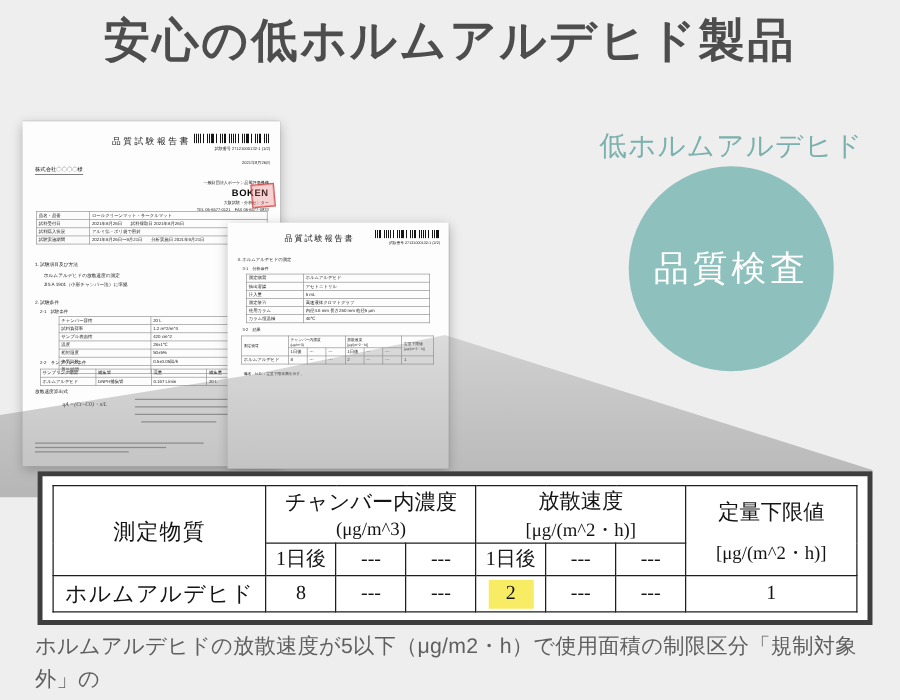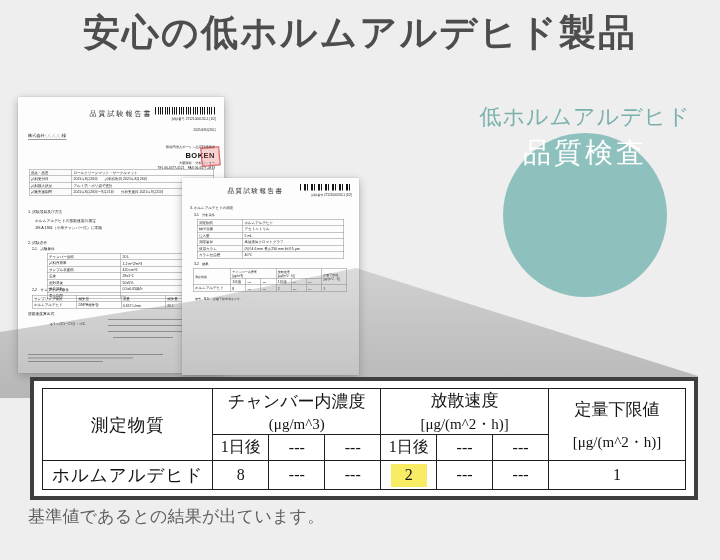--- a/index.html
+++ b/index.html
@@ -77,22 +77,22 @@
 
   
   .beam{position:absolute;inset:0;z-index:3;pointer-events:none;
         background:linear-gradient(to bottom,rgba(155,155,155,.22) 38%,rgba(98,98,98,.60) 96%);
         clip-path:polygon(0 332px,200px 300px,356px 268px,698px 376px,698px 398px,0 398px);}
 
   
   .label-teal{position:absolute;left:462px;top:102px;width:246px;text-align:center;
               font-size:22px;font-weight:500;color:#7ab1ae;letter-spacing:1px;z-index:2;}
   .circle{position:absolute;left:503px;top:133px;width:164px;height:164px;border-radius:50%;
-          background:#8ec1bd;z-index:2;display:flex;flex-direction:column;
-          justify-content:space-between;align-items:center;color:#fff;
+          background:#8ec1bd;z-index:2;display:flex;flex-direction:row;
+          justify-content:center;align-items:center;color:#fff;
           font-size:28px;letter-spacing:3px;line-height:1.45;}
 
   
   .result-table{position:absolute;left:30px;top:377px;width:668px;height:123px;z-index:4;
                 background:#fff;border:4px solid #3e3e3e;box-sizing:border-box;padding:7px 8px;}
   .result-table table{width:100%;height:100%;border-collapse:collapse;table-layout:fixed;
        font-family:"Liberation Serif","DejaVu Serif",serif;color:#141414;}
   .result-table td{border:1.5px solid #1f1f1f;text-align:center;vertical-align:middle;padding:0;}
   .gtitle{font-size:17px;}
   .gunit{font-size:15px;margin-top:3px;}
@@ -356,14 +356,15 @@
       <td class="val"><span class="hl">2</span></td>
       <td class="val">---</td>
       <td class="val">---</td>
       <td class="val">1</td>
     </tr>
   </tbody>
     </table>
 </div>
 
 <p class="caption">
+  <span>ホルムアルデヒドの放散速度が5以下（μg/m2・h）で使用面積の制限区分「規制対象外」の</span>
   <span>基準値であるとの結果が出ています。</span>
 </p>
 
 </body></html>

